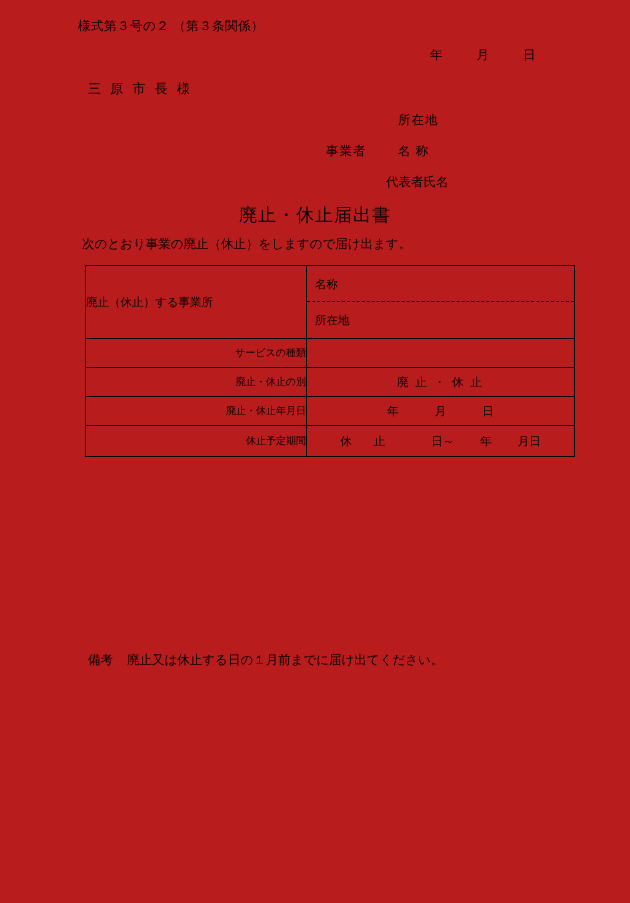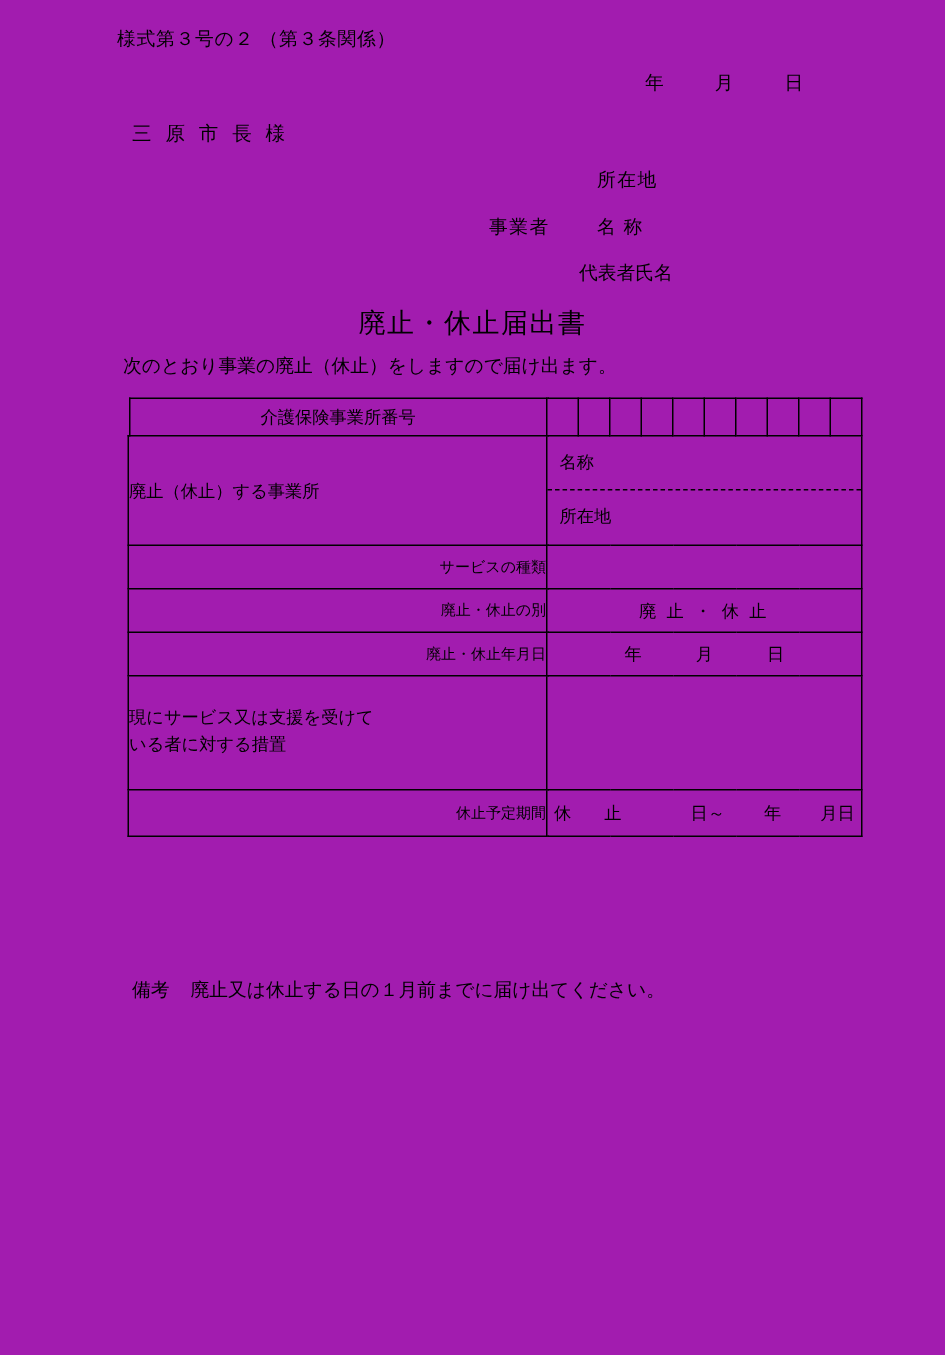--- a/index.html
+++ b/index.html
@@ -8,21 +8,21 @@
     background: #ffffff;
   }
   body {
     font-family: "Liberation Serif", "DejaVu Serif", serif;
     color: #000000;
   }
   .page {
     position: relative;
     width: 630px;
     height: 903px;
-    background: #a21caf;
+    background: #b91c1c;
     overflow: hidden;
   }
   .form-id {
     position: absolute;
     left: 78px;
     top: 18px;
     font-size: 12.5px;
     letter-spacing: 0.5px;
     white-space: nowrap;
   }
@@ -215,34 +215,20 @@
       <span class="val wide">代表者氏名</span>
     </div>
   </div>
 
   <div class="doc-title">廃止・休止届出書</div>
 
   <div class="intro">次のとおり事業の廃止（休止）をしますので届け出ます。</div>
 
   <table class="main">
     <tbody>
-      <tr>
-        <td class="blank-cell"></td>
-        <td class="num-label" colspan="2">介護保険事業所番号</td>
-        <td class="num-box"></td>
-        <td class="num-box"></td>
-        <td class="num-box"></td>
-        <td class="num-box"></td>
-        <td class="num-box"></td>
-        <td class="num-box"></td>
-        <td class="num-box"></td>
-        <td class="num-box"></td>
-        <td class="num-box"></td>
-        <td class="num-box"></td>
-      </tr>
       <tr class="row-office">
         <td class="label" colspan="3">廃止（休止）する事業所</td>
         <td class="office-right" colspan="11">
           <div class="office-name">名称</div>
           <div class="office-addr">所在地</div>
         </td>
       </tr>
       <tr>
         <td class="lbl-cell h28" colspan="3">サービスの種類</td>
         <td class="h28" colspan="11"></td>
@@ -251,26 +237,20 @@
         <td class="lbl-cell h28" colspan="3">廃止・休止の別</td>
         <td class="h28 val-center" colspan="11">廃 止 ・ 休 止</td>
       </tr>
       <tr>
         <td class="lbl-cell h28" colspan="3">廃止・休止年月日</td>
         <td class="h28 val-date" colspan="11">
           <span class="g g1">年</span><span class="g g2">月</span><span class="g">日</span>
         </td>
       </tr>
       <tr>
-        <td class="measure-label h75" colspan="3">
-          <span>現にサービス又は支援を受けて<br>いる者に対する措置</span>
-        </td>
-        <td class="h75" colspan="11"></td>
-      </tr>
-      <tr>
         <td class="lbl-cell h30" colspan="3">休止予定期間</td>
         <td class="h30 period-val" colspan="11">
           <span class="p1">休</span><span class="p2">止</span><span class="p3">日～</span><span class="p4">年</span><span class="p5">月</span><span class="p6">日</span>
         </td>
       </tr>
     </tbody>
   </table>
 
   <div class="note">
     <span class="lead">備考</span><span>廃止又は休止する日の１月前までに届け出てください。</span>

